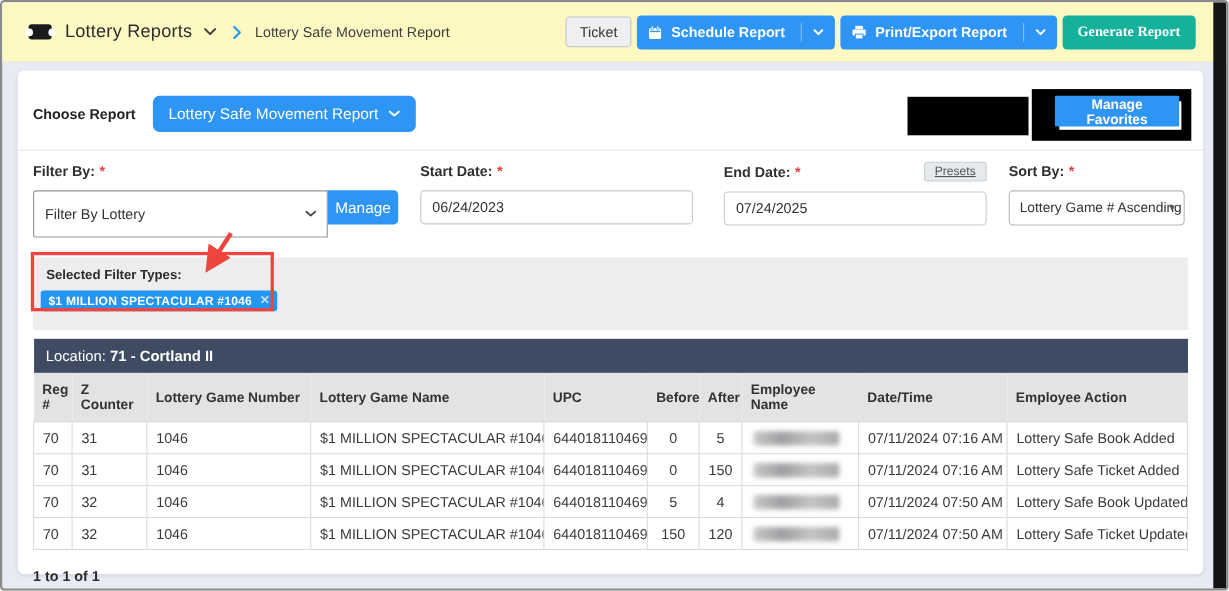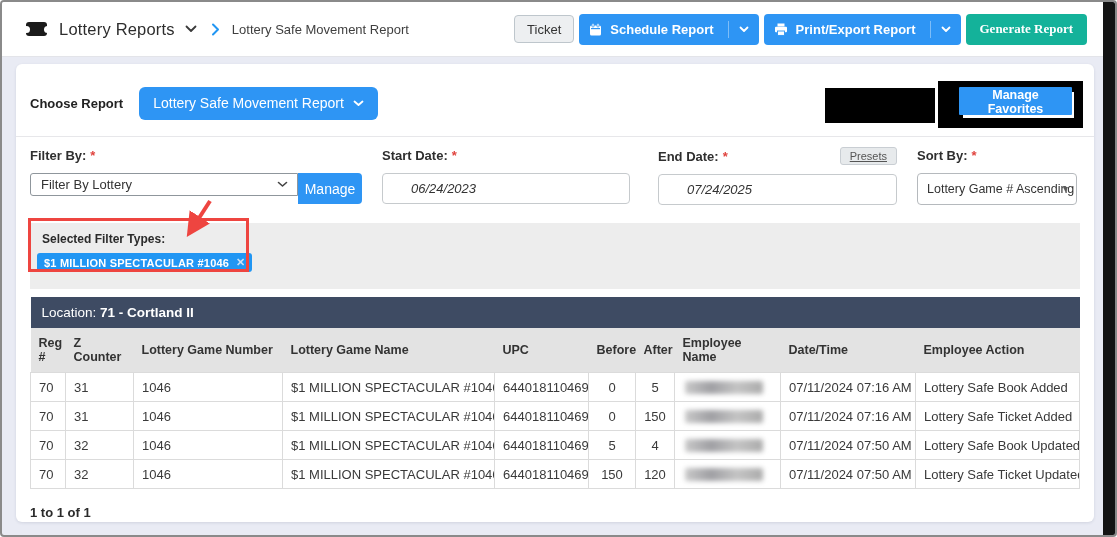--- a/index.html
+++ b/index.html
@@ -11,21 +11,21 @@
     border:2px solid #8a8a8a; border-radius:4px;
     background:#e9ebf4; overflow:hidden;
   }
   .right-strip {
     position:absolute; top:0; right:0; width:12px; height:100%;
     background:#141414; z-index:30;
   }
 
   
   .topbar {
-    height:55px; background:#ffffff; border-bottom:1px solid #e3e4e9;
+    height:55px; background:#fef9c3; border-bottom:1px solid #e3e4e9;
     display:flex; align-items:center; padding:0 28px 0 24px;
   }
   .ticket-icon { width:21px; height:14px; background:#1b1b1b; border-radius:3px; position:relative; flex:0 0 auto; }
   .ticket-icon::before, .ticket-icon::after {
     content:""; position:absolute; top:3.5px; width:7px; height:7px; background:#ffffff; border-radius:50%;
   }
   .ticket-icon::before { left:-3.5px; }
   .ticket-icon::after  { right:-3.5px; }
   .app-title-group { display:flex; align-items:center; gap:10px; margin-left:12px; cursor:pointer; }
   .app-title { font-size:16.5px; color:#2d2d2d; letter-spacing:.2px; }
@@ -63,28 +63,28 @@
   .row-b { display:flex; padding:10px 14px 18px; }
   .fgroup { display:flex; flex-direction:column; }
   .fgroup .flabel { font-size:13px; font-weight:700; color:#2f2f2f; margin-bottom:9px; height:17px; display:flex; align-items:center; }
   .req { color:#e0433e; margin-left:4px; font-weight:700; }
   .g1 { width:332px; }
   .g2 { width:248px; margin-left:20px; }
   .g3 { width:239px; margin-left:28px; }
   .g4 { width:160px; margin-left:20px; }
   .control-row { display:flex; }
   .select-native {
-    flex:1; height:23px; border:1px solid #8f969c; border-radius:3px 0 0 3px; background:#fff;
+    flex:1; height:43px; border:1px solid #8f969c; border-radius:3px 0 0 3px; background:#fff;
     display:flex; align-items:center; padding:0 10px; font-size:13px; color:#333; cursor:pointer; position:relative;
   }
   .select-native .sel-chev { position:absolute; right:9px; }
   .btn-manage { width:64px; height:31px; background:#2e95f4; color:#fff; font-size:14px; font-weight:400;
                 border:none; border-radius:0 4px 4px 0; cursor:pointer; }
-  .txt-input { width:100%; height:31px; border:1px solid #c6cacd; border-radius:4px; padding:0 28px;
-               font-size:13px; color:#333; font-family:"Liberation Sans",sans-serif;font-style:italic; }
+  .txt-input { width:100%; height:31px; border:1px solid #c6cacd; border-radius:4px; padding:0 10px;
+               font-size:13px; color:#333; font-family:"Liberation Sans",sans-serif; }
   .label-flex { display:flex; align-items:center; justify-content:space-between; margin-bottom:9px; height:18px; }
   .label-flex .flabel-inner { font-size:13px; font-weight:700; color:#2f2f2f; display:flex; align-items:center; }
   .btn-presets { height:18px; padding:0 9px; font-size:11px; color:#555; background:#e7eaec;
                  border:1px solid #c9ced3; border-radius:3px; cursor:pointer; font-family:"Liberation Sans",sans-serif;text-decoration:underline; }
   .select-kendo { height:32px; border:1px solid #b5b9bd; border-radius:4px; background:#fff;
                   display:flex; align-items:center; padding:0 24px 0 9px; font-size:12.5px; color:#333;
                   position:relative; cursor:pointer; white-space:nowrap; overflow:hidden; }
   .select-kendo .caret { position:absolute; right:8px; top:9px; font-size:10px; color:#5a5a5a; }
 
   

